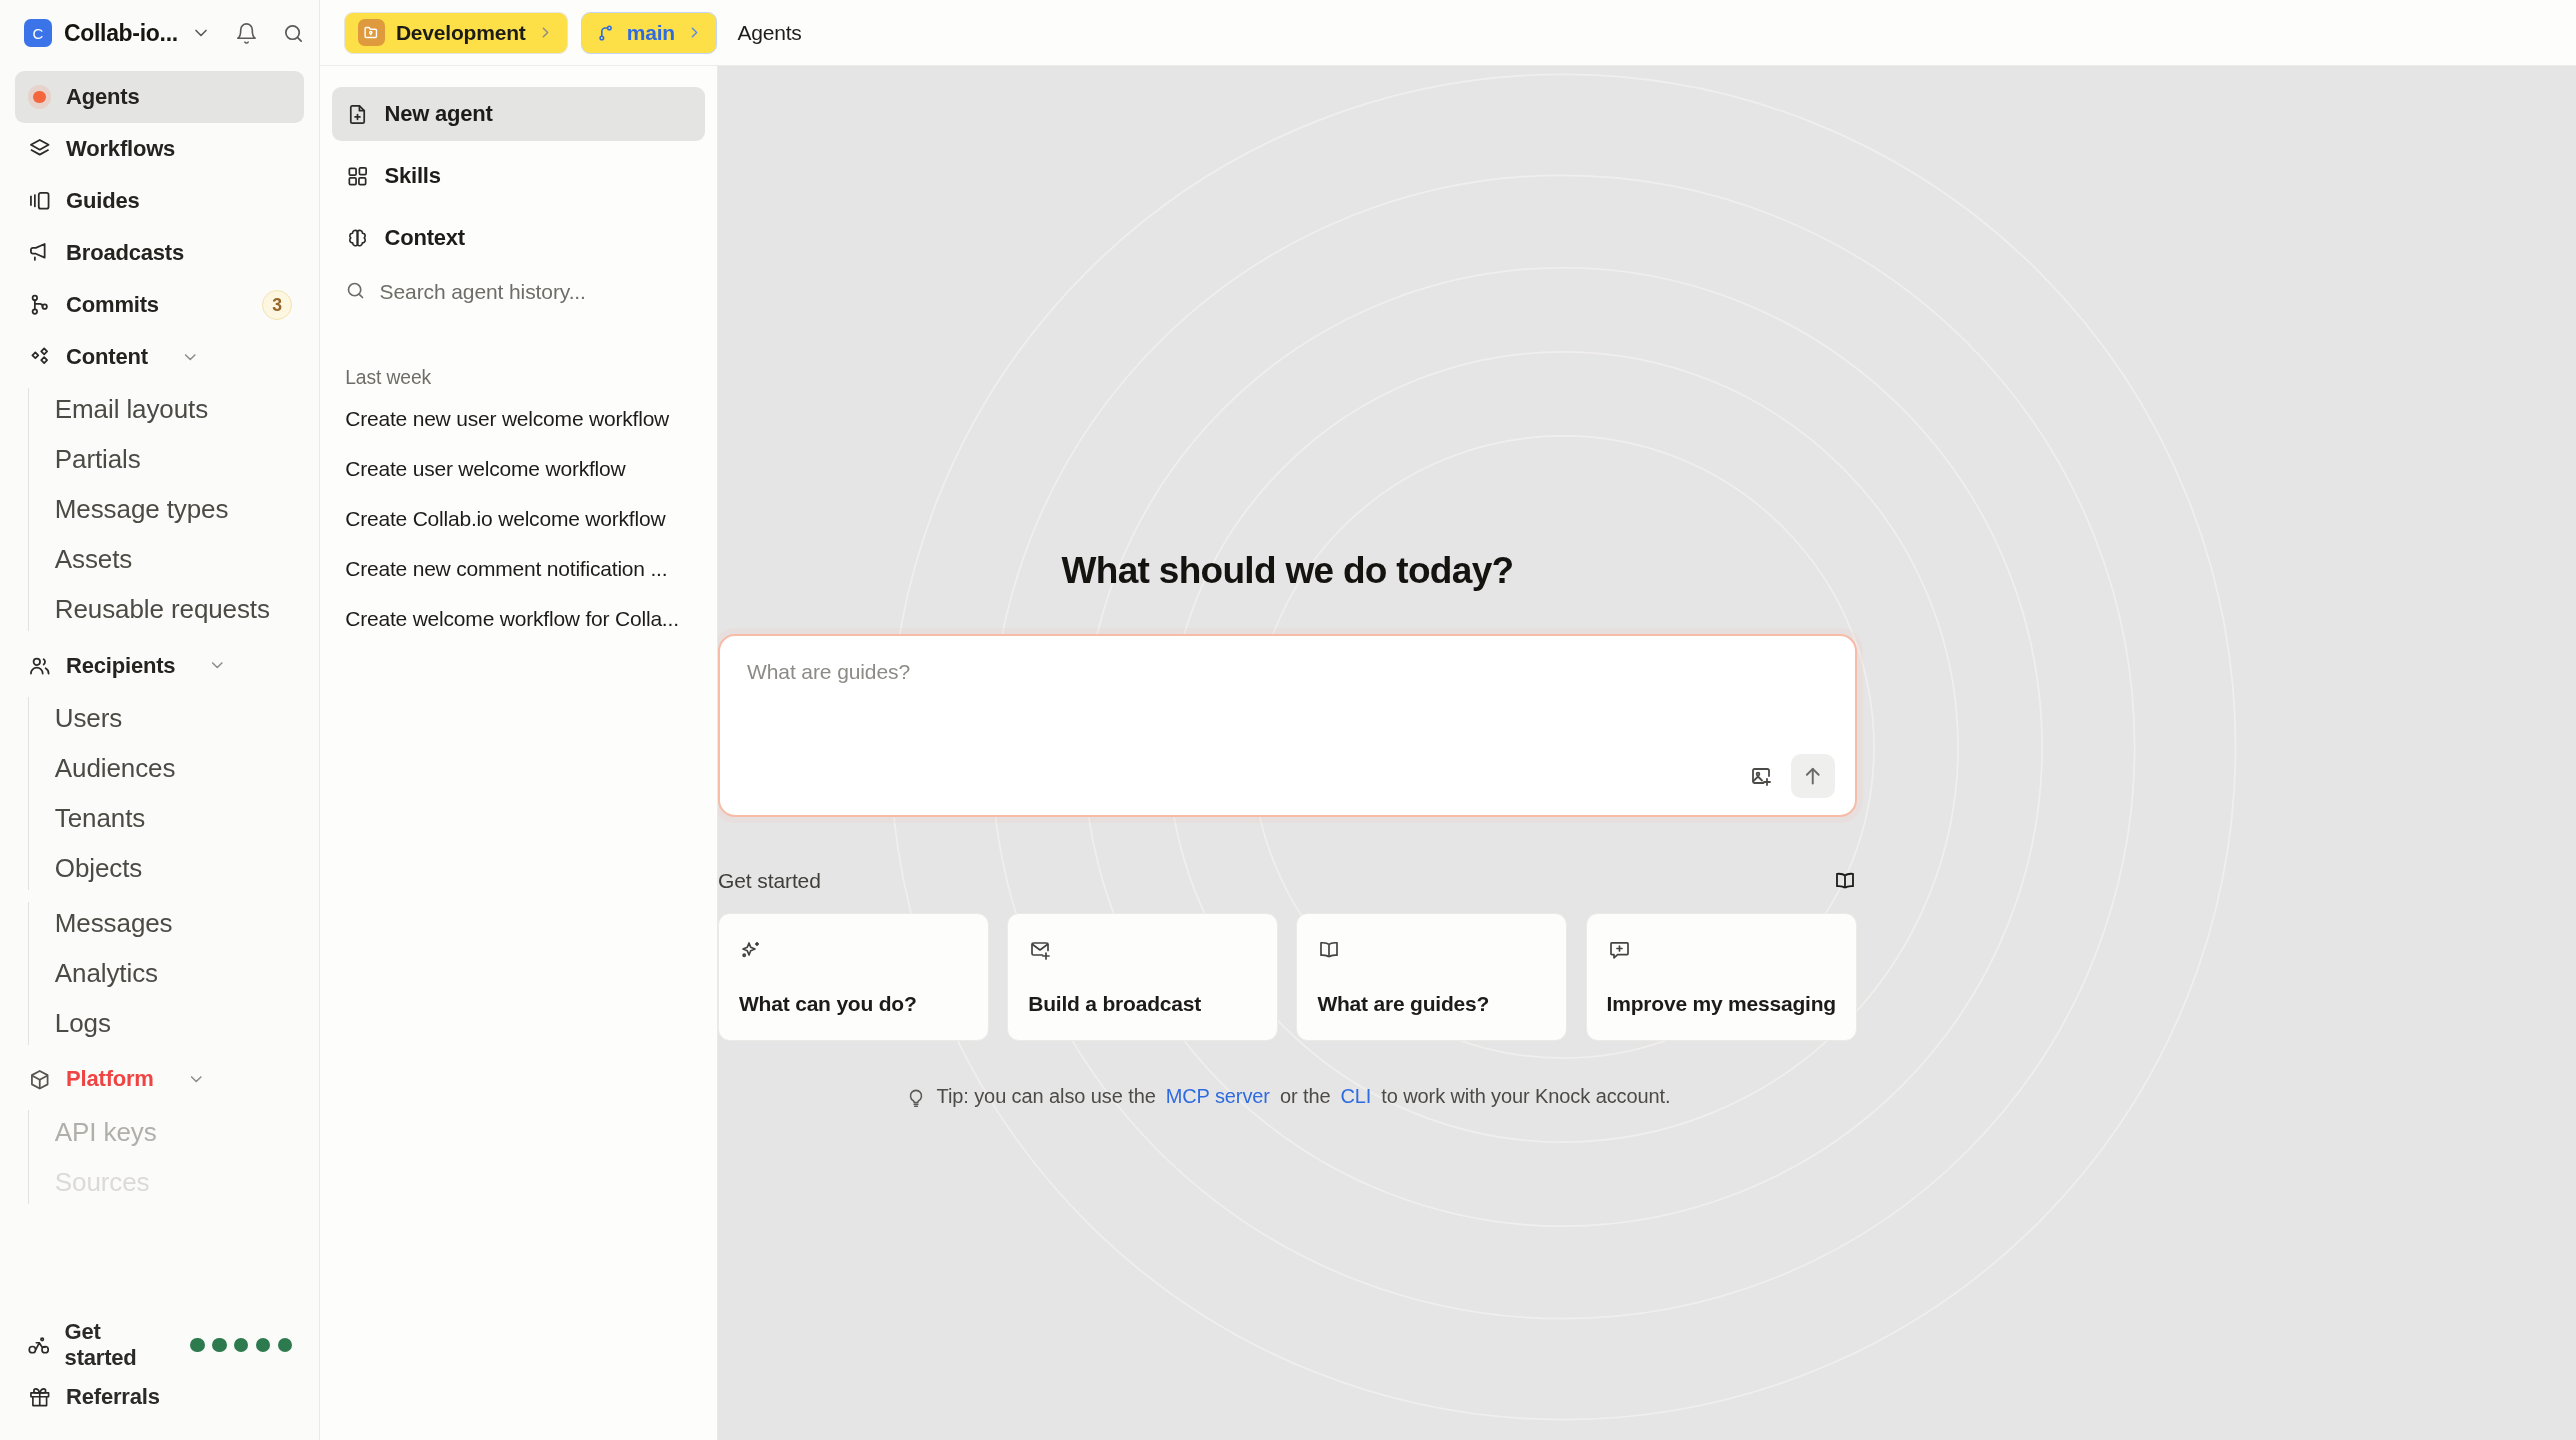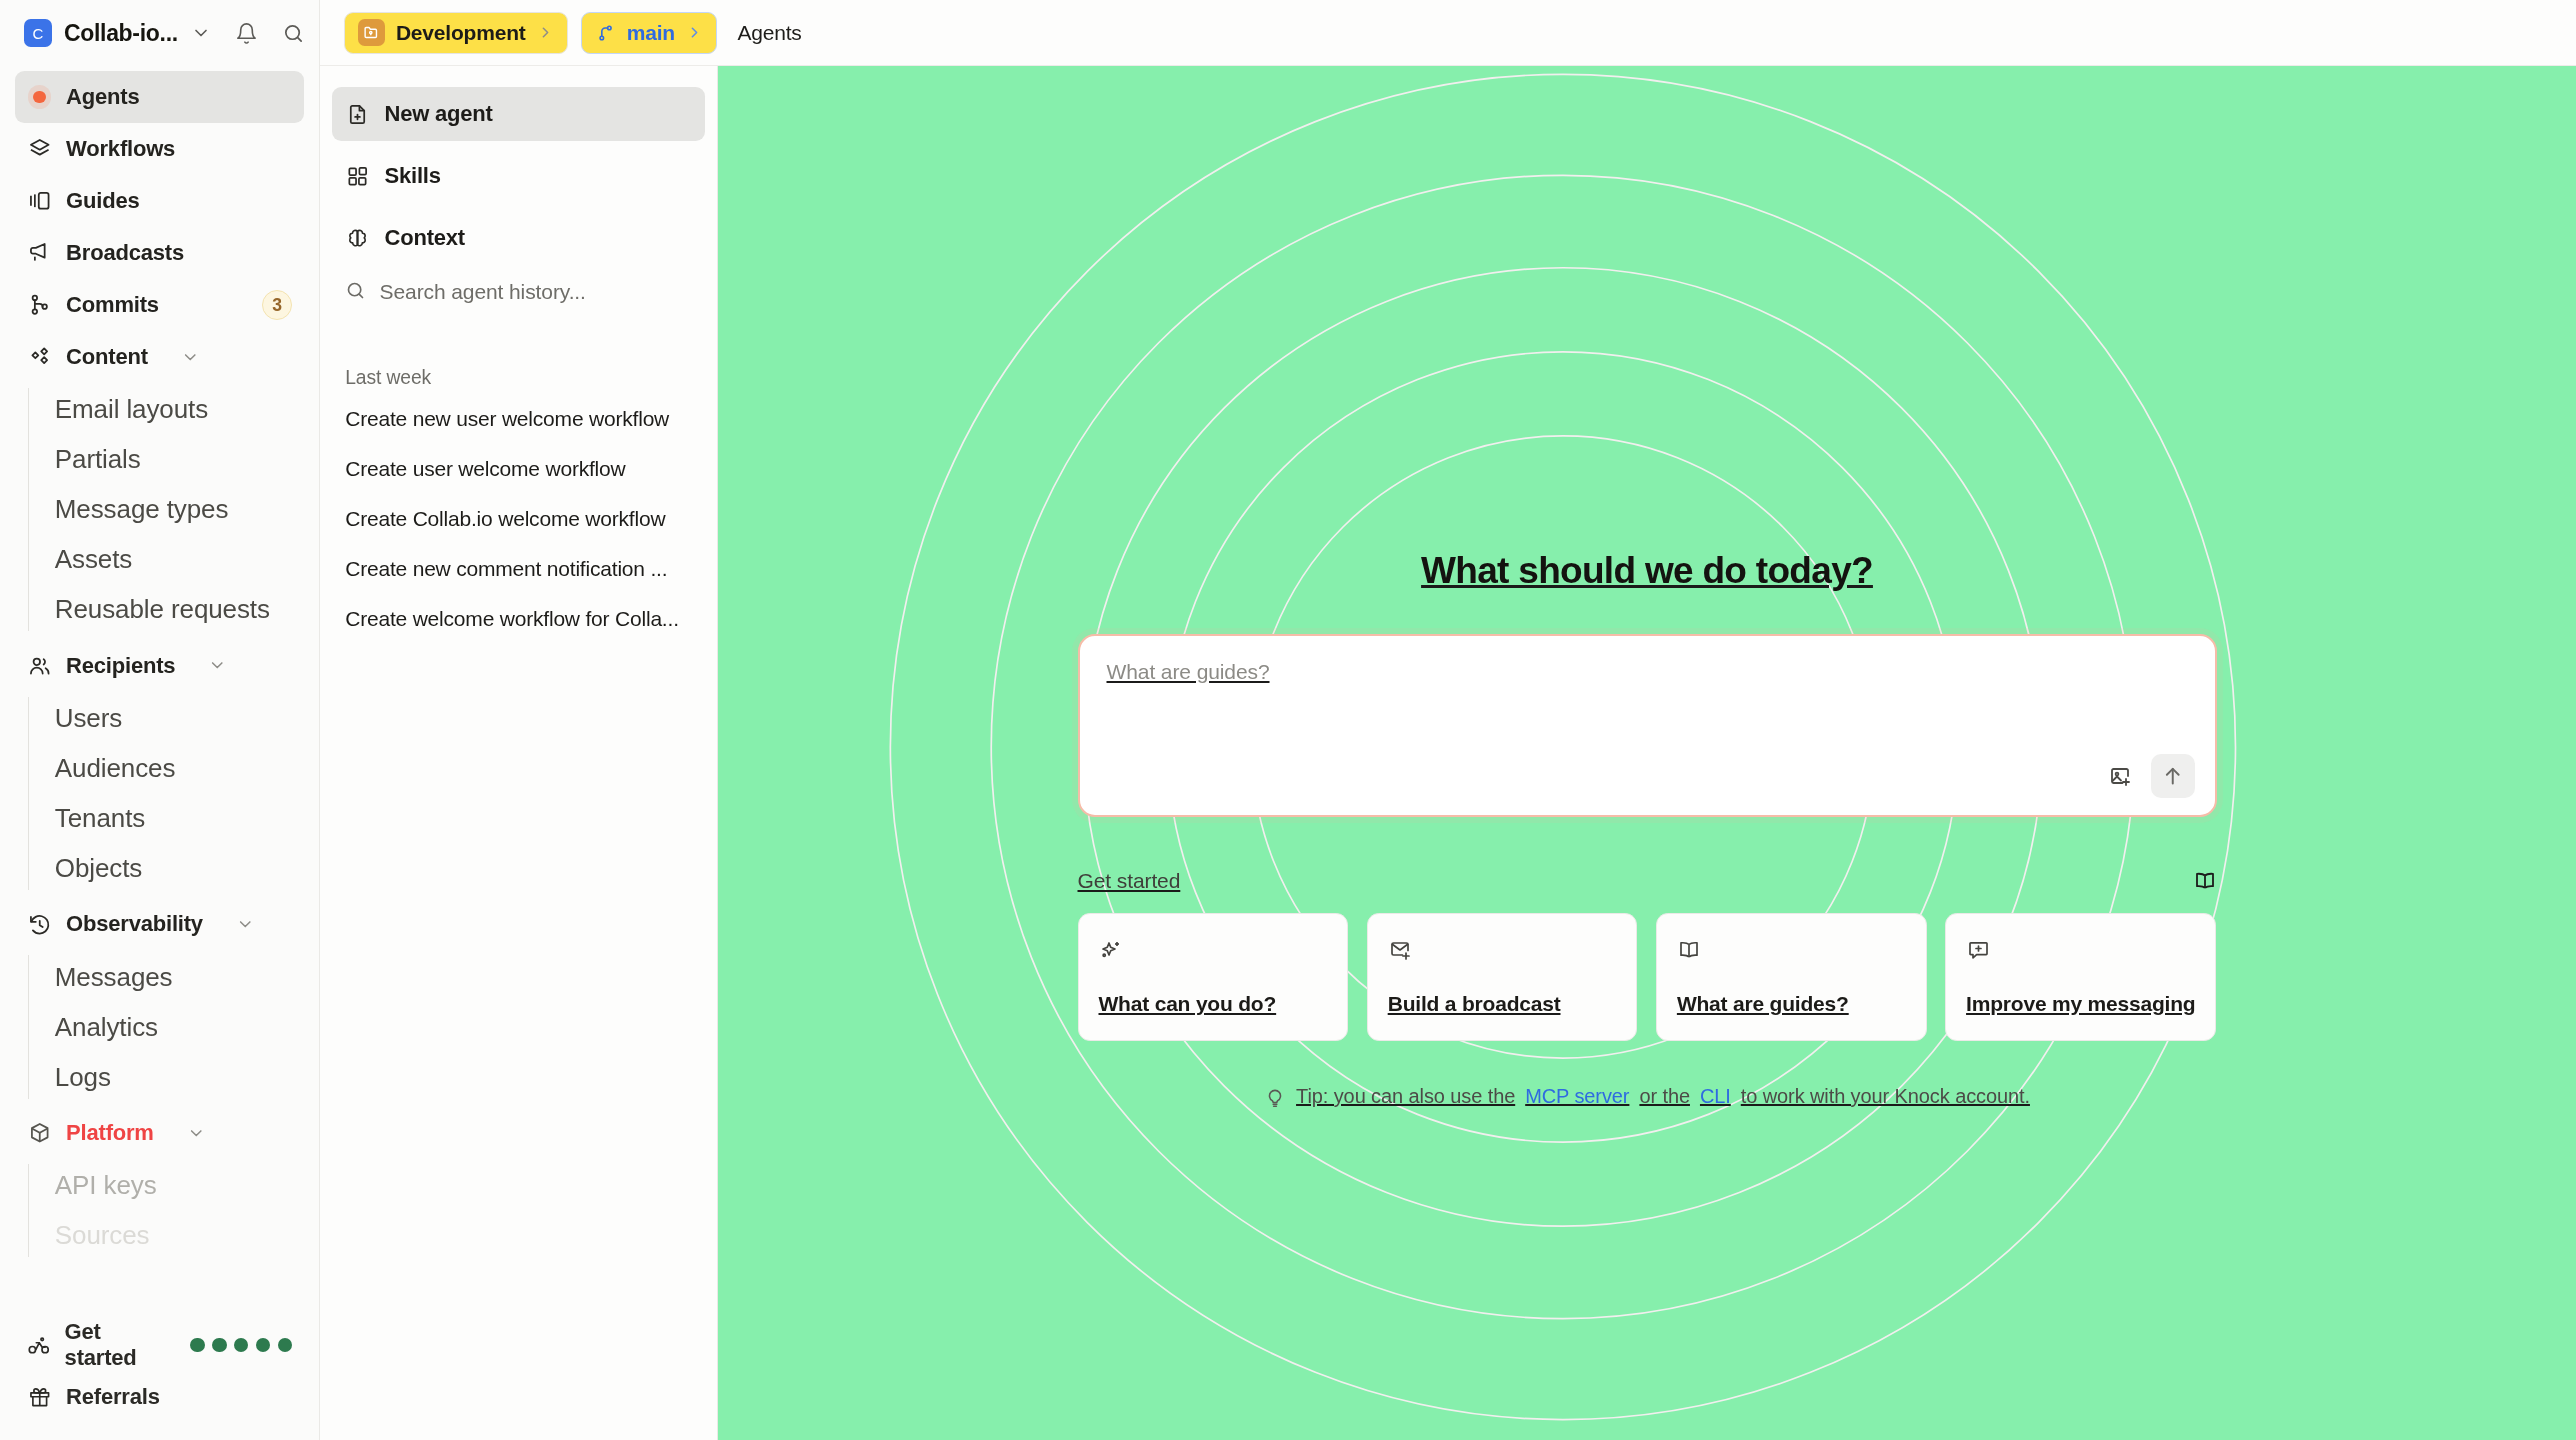--- a/index.html
+++ b/index.html
@@ -140,22 +140,22 @@
   }
   .hist-item {
     height: 50px; display: flex; align-items: center; padding: 0 13.4px;
     border-radius: 9.2px; cursor: pointer;
     font-size: 21px; color: #1D1C19; letter-spacing:-0.2px; white-space: nowrap;
   }
 
   
   .main {
     flex: 1; position: relative; min-width: 0;
-    background: #86efac; overflow: hidden;
-    display: flex; flex-direction: column; align-items: center; text-decoration: underline;
+    background: #e5e5e5; overflow: hidden;
+    display: flex; flex-direction: column; 
   }
   .arcs { position: absolute; inset: 0; pointer-events: none; }
   .hero-wrap { position: relative; width: 1139px; margin-top: 484px; }
   .hero-title {
     text-align: center; font-size: 37px; font-weight: 700;
     color: #141310; letter-spacing: -0.7px; margin-bottom: 42px;
   }
   .composer {
     position: relative; width: 1139px; height: 183px;
     border: 2.1px solid #F6BCA8; border-radius: 17px;
@@ -323,35 +323,20 @@
             </svg>
         </span>
       </div>
       <div class="subgroup">
         <div class="sub-item">Users</div>
         <div class="sub-item">Audiences</div>
         <div class="sub-item">Tenants</div>
         <div class="sub-item">Objects</div>
       </div>
 
-      <div class="nav-item">
-        <span class="ico">
-          <svg width="23.5" height="23.5" viewBox="0 0 24 24" fill="none" stroke="currentColor" stroke-width="1.8" stroke-linecap="round" stroke-linejoin="round">
-              <path d="M3.5 8.5A9 9 0 1112 21a9 9 0 01-7-3.3"></path>
-              <path d="M3 4v5h5"></path>
-              <path d="M12 8v4.5l3 1.8"></path>
-            </svg>
-        </span>
-        <span class="label">Observability</span>
-        <span class="chev-sm" style="margin-left:18.5px">
-          <svg width="18.5" height="18.5" viewBox="0 0 24 24" fill="none" stroke="currentColor" stroke-width="2" stroke-linecap="round" stroke-linejoin="round">
-              <path d="M6 9l6 6 6-6"></path>
-            </svg>
-        </span>
-      </div>
       <div class="subgroup">
         <div class="sub-item">Messages</div>
         <div class="sub-item">Analytics</div>
         <div class="sub-item">Logs</div>
       </div>
 
       <div class="nav-item">
         <span class="ico" style="color:#56554F">
           <svg width="23.5" height="23.5" viewBox="0 0 24 24" fill="none" stroke="currentColor" stroke-width="1.8" stroke-linejoin="round">
               <path d="M12 3l8 4.3v9.4L12 21l-8-4.3V7.3z"></path>

